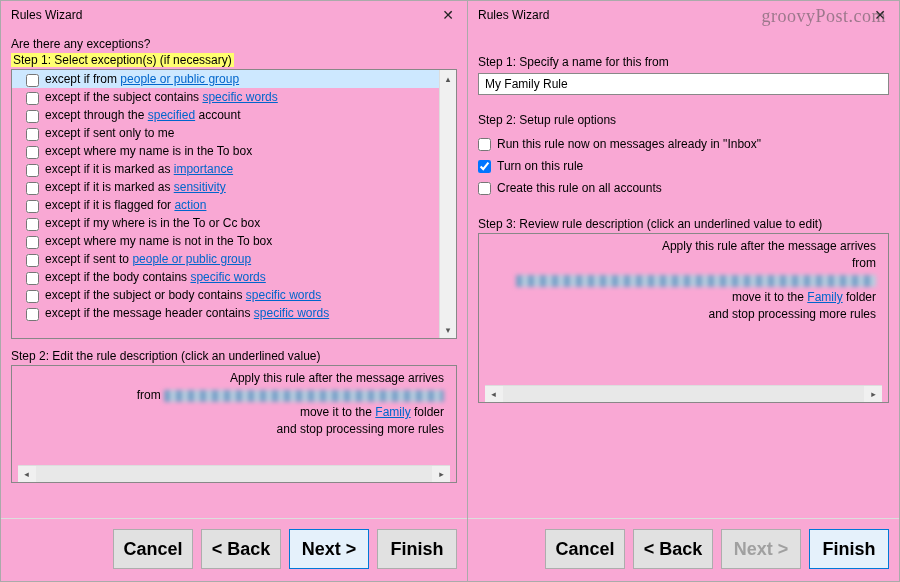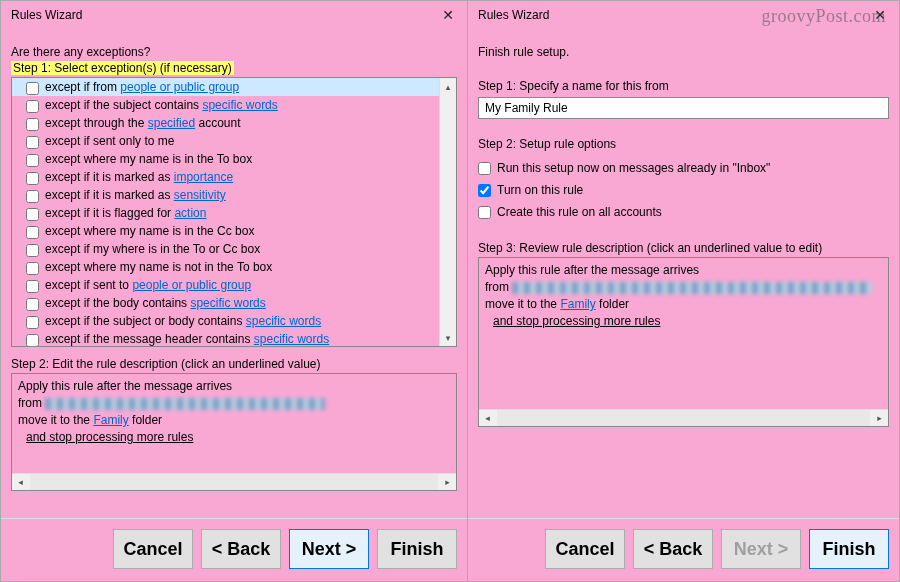--- a/index.html
+++ b/index.html
@@ -29,21 +29,21 @@
     justify-content: space-between;
     padding: 4px 6px 4px 10px;
     font-size: 12px;
   }
   .titlebar .close {
     width: 26px; height: 20px;
     display: flex; align-items: center; justify-content: center;
     font-size: 14px; color: #222;
   }
   .body { padding: 8px 10px 8px 10px; flex: 1; display: flex; flex-direction: column; }
-  .prompt { margin: 8px 0 2px 0; }
+  .prompt { margin: 0 0 2px 0; }
   .highlight-step { background: #ffff70; padding: 0 2px; }
   .listbox {
     border: 1px solid #888;
     height: 270px;
     overflow: hidden;
     display: flex;
     margin-top: 2px;
   }
   .listbox .items { flex: 1; overflow: hidden; }
   .list-row {
@@ -62,28 +62,29 @@
   }
   .scrollbar-v .arrow {
     height: 17px; width: 100%; display:flex; align-items:center; justify-content:center;
     font-size: 9px; color: #555; background: #f0f0f0;
   }
   .scrollbar-v .thumb { flex: 1; }
   .step-label { margin-top: 10px; margin-bottom: 2px; }
   .desc-box {
     border: 1px solid #888;
     height: 118px;
-    padding: 4px 6px;
+    padding: 4px 12px;
     display: flex; flex-direction: column;
     overflow: hidden;
+    text-align: right;
   }
   .desc-box.tall { height: 170px; }
   .desc-lines { flex: 1; }
   .desc-lines div { line-height: 17px; }
-  .indent1 { padding-left: 8px; text-decoration: underline; }
+  .indent1 { padding-left: 8px; }
   .hscroll {
     height: 17px; background: #f0f0f0; border-top: 1px solid #ddd;
     display: flex; align-items: center; justify-content: space-between;
     margin: 4px -6px -4px -6px;
   }
   .hscroll .harrow {
     width: 17px; height: 17px; display:flex; align-items:center; justify-content:center;
     font-size: 9px; color: #555; background: #f0f0f0;
   }
   .hscroll .htrack { flex:1; background:#e8e8e8; height:100%; margin:0 1px; }
@@ -175,24 +176,20 @@
             <div class="list-row">
               <input type="checkbox" style="">
               <span>except if it is marked as <span class="linkish">sensitivity</span></span>
             </div>
             <div class="list-row">
               <input type="checkbox" style="">
               <span>except if it is flagged for <span class="linkish">action</span></span>
             </div>
             <div class="list-row">
               <input type="checkbox" style="">
-              <span>except where my name is in the Cc box</span>
-            </div>
-            <div class="list-row">
-              <input type="checkbox" style="">
               <span>except if my where is in the To or Cc box</span>
             </div>
             <div class="list-row">
               <input type="checkbox" style="">
               <span>except where my name is not in the To box</span>
             </div>
             <div class="list-row">
               <input type="checkbox" style="">
               <span>except if sent to <span class="linkish">people or public group</span></span>
             </div>
@@ -238,32 +235,31 @@
       <div class="btn">Finish</div>
     </div>
   </div>
 
   <div class="dialog right">
     <div class="titlebar">
       <span>Rules Wizard</span>
       <div class="close">✕</div>
     </div>
     <div class="body">
-      <div class="prompt">Finish rule setup.</div>
       <div class="section-gap"></div>
 
       <div>Step 1: Specify a name for this from</div>
       <input class="textinput" style="margin-top: 4px;" value="My Family Rule">
 
       <div class="section-gap"></div>
       <div>Step 2: Setup rule options</div>
       <div style="height:6px;"></div>
       <label class="checkbox-row">
         <input type="checkbox" id="cb-run" style="">
-          <span>Run this setup now on messages already in "Inbox"</span>
+          <span>Run this rule now on messages already in "Inbox"</span>
       </label>
       <label class="checkbox-row">
         <input type="checkbox" id="cb-on" checked="" style="">
           <span>Turn on this rule</span>
       </label>
       <label class="checkbox-row">
         <input type="checkbox" id="cb-all" style="">
           <span>Create this rule on all accounts</span>
       </label>
 

